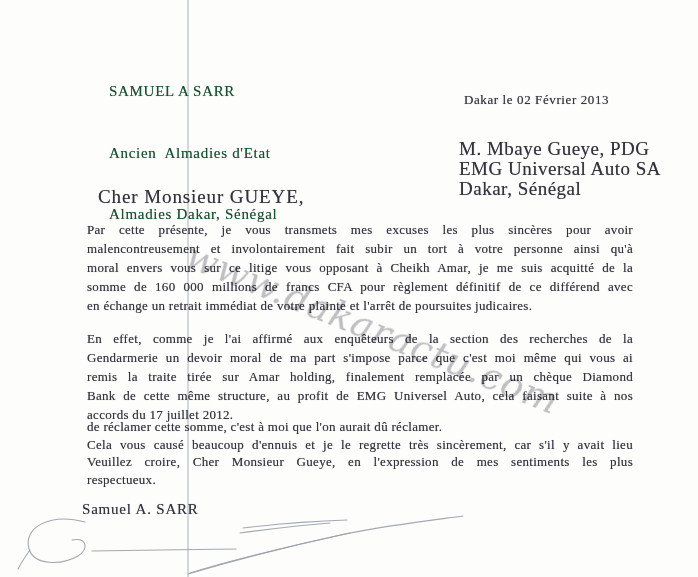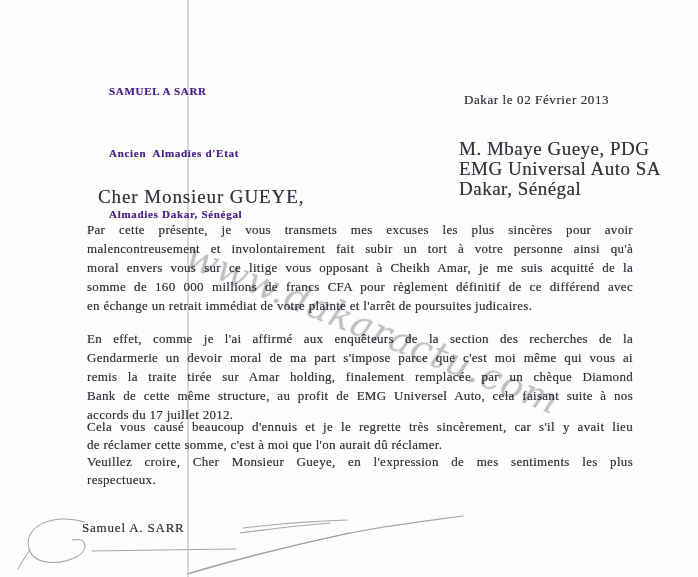--- a/index.html
+++ b/index.html
@@ -11,22 +11,22 @@
     font-family:"Liberation Serif", serif;
     color:#33333d;
   }
   .txt{ text-shadow:0 0 0.7px rgba(50,50,62,0.55); }
   .fold-line{
     position:absolute; left:187px; top:0; width:2px; height:577px;
     background:#cdd0d6; opacity:.85;
   }
   .sender{
     position:absolute; left:109px; top:40px;
-    font-weight:bold; font-size:11px; line-height:20.5px;
-    letter-spacing:.7px; color:#4c1d95; white-space:pre;
+    font-weight:normal; font-size:15px; line-height:20.5px;
+    letter-spacing:.7px; color:#14532d; white-space:pre;
   }
   .date{
     position:absolute; left:464px; top:92px;
     font-size:13px; letter-spacing:.6px;
   }
   .recipient{
     position:absolute; left:459px; top:139px;
     font-size:19px; line-height:20px; letter-spacing:.5px;
   }
   .salutation{
@@ -40,22 +40,22 @@
   .para .bline{
     text-align:justify; text-align-last:justify;
     line-height:19px; height:19px; white-space:nowrap; overflow:visible;
   }
   .para .bline.last{ text-align-last:left; }
   .p1{ top:220px; }
   .p2{ top:329px; }
   .p3{ top:418px; }
   .p3 .bline{ line-height:17.6px; height:17.6px; }
   .sig-name{
-    position:absolute; left:82px; top:520px;
-    font-size:13px; letter-spacing:.8px;
+    position:absolute; left:82px; top:501px;
+    font-size:15px; letter-spacing:.8px;
   }
   .watermark{
     position:absolute; left:196px; top:234px;
     font-family:"DejaVu Serif", serif;
     font-style:italic; font-size:37px; letter-spacing:1px;
     color:#8d8d94; opacity:.55;
     transform:rotate(22deg); transform-origin:0 0;
     filter:blur(.4px);
     mix-blend-mode:multiply;
     pointer-events:none;
@@ -101,22 +101,22 @@
 
   <div class="para p2 txt">
     <div class="bline">En effet, comme je l'ai affirmé aux enquêteurs de la section des recherches de la</div>
     <div class="bline">Gendarmerie un devoir moral de ma part s'impose parce que c'est moi même qui vous ai</div>
     <div class="bline">remis la traite tirée sur Amar holding, finalement remplacée par un chèque Diamond</div>
     <div class="bline">Bank de cette même structure, au profit de EMG Universel Auto, cela faisant suite à nos</div>
     <div class="bline last">accords du 17 juillet 2012.</div>
   </div>
 
   <div class="para p3 txt">
+    <div class="bline last">de réclamer cette somme, c'est à moi que l'on aurait dû réclamer.</div>
     <div class="bline">Cela vous causé beaucoup d'ennuis et je le regrette très sincèrement, car s'il y avait lieu</div>
-    <div class="bline last">de réclamer cette somme, c'est à moi que l'on aurait dû réclamer.</div>
     <div class="bline">Veuillez croire, Cher Monsieur Gueye, en l'expression de mes sentiments les plus</div>
     <div class="bline last">respectueux.</div>
   </div>
 
   <div class="sig-name txt">Samuel A. SARR</div>
 
   <svg class="signature-svg" width="470" height="72" viewBox="0 0 470 72" xmlns="http://www.w3.org/2000/svg">
     <path d="M 70 17 C 35 8, 8 22, 14 44 C 19 60, 45 61, 63 51 C 74 44, 72 32, 57 35"></path>
     <path d="M 15 45 C 10 52, 6 58, 3 64"></path>
     <path d="M 77 46 C 120 45, 180 45, 221 44"></path>

